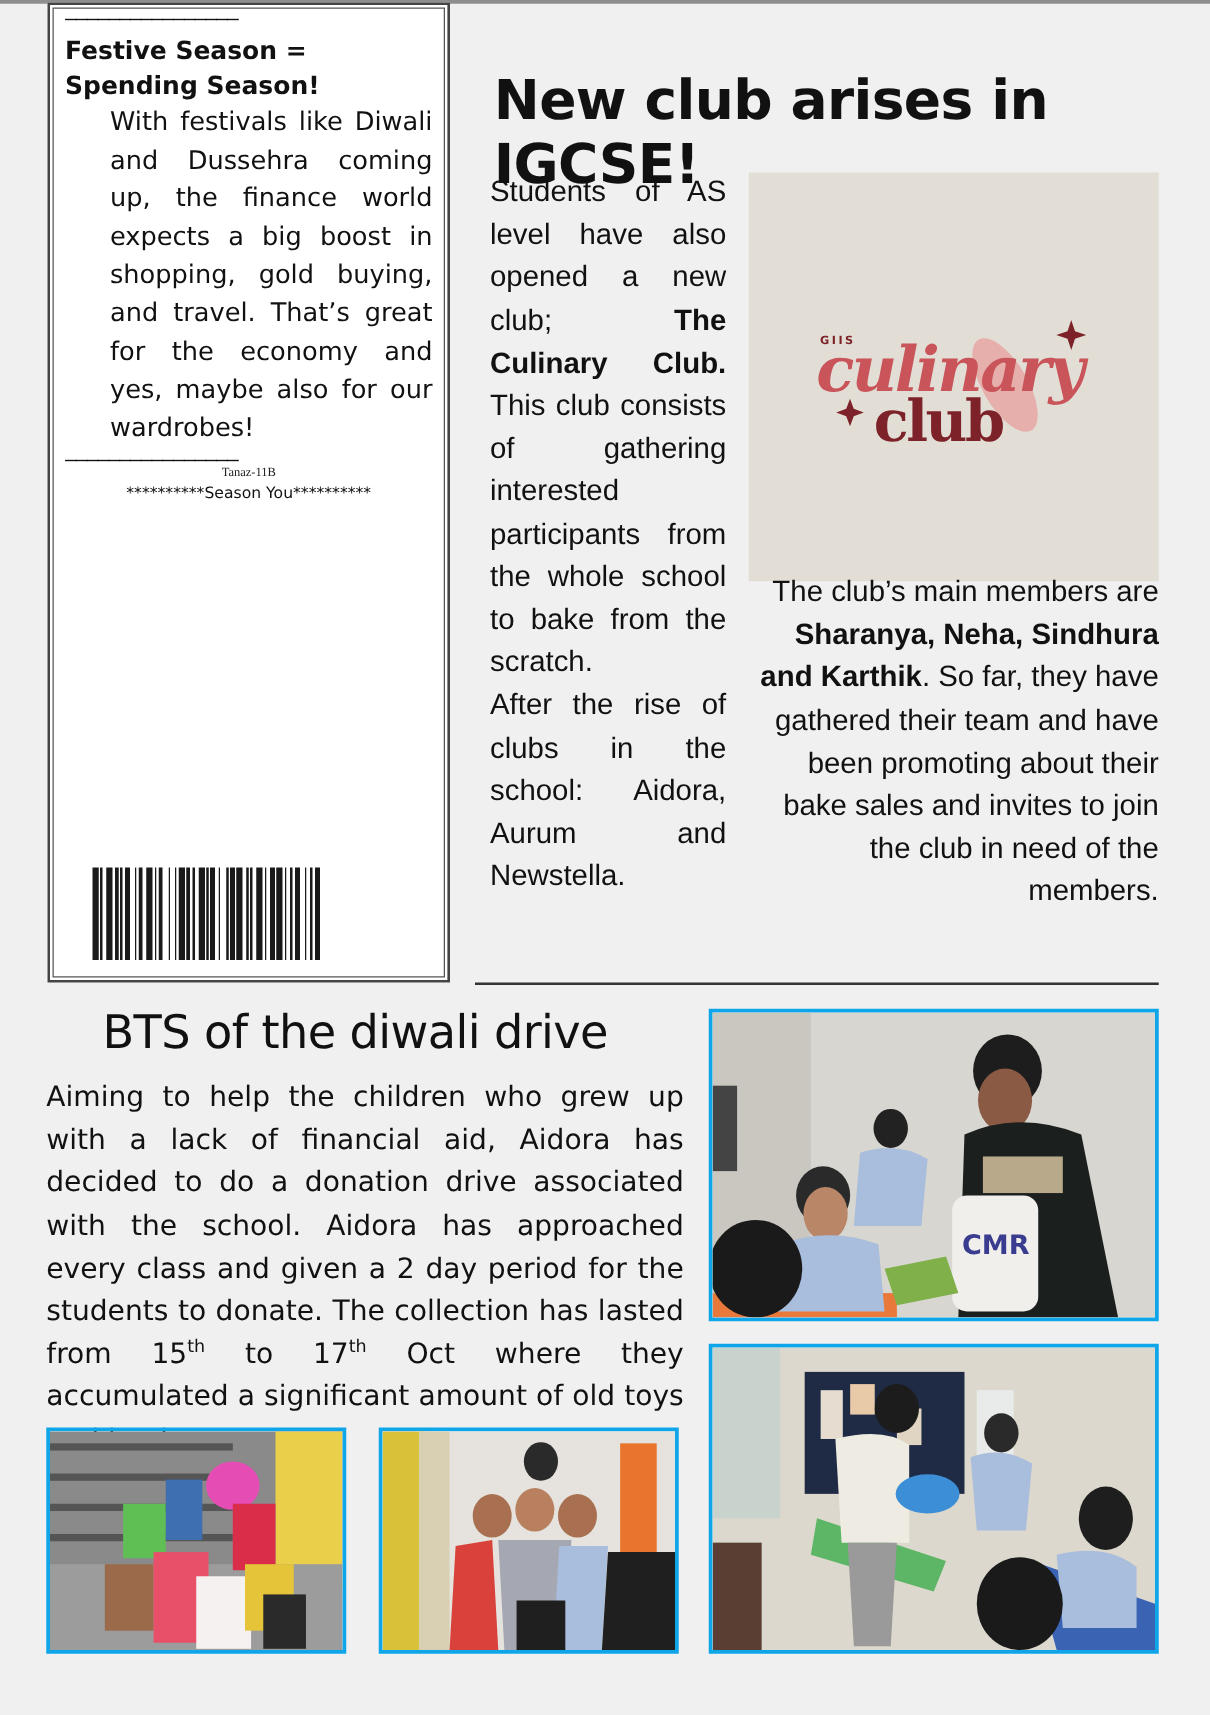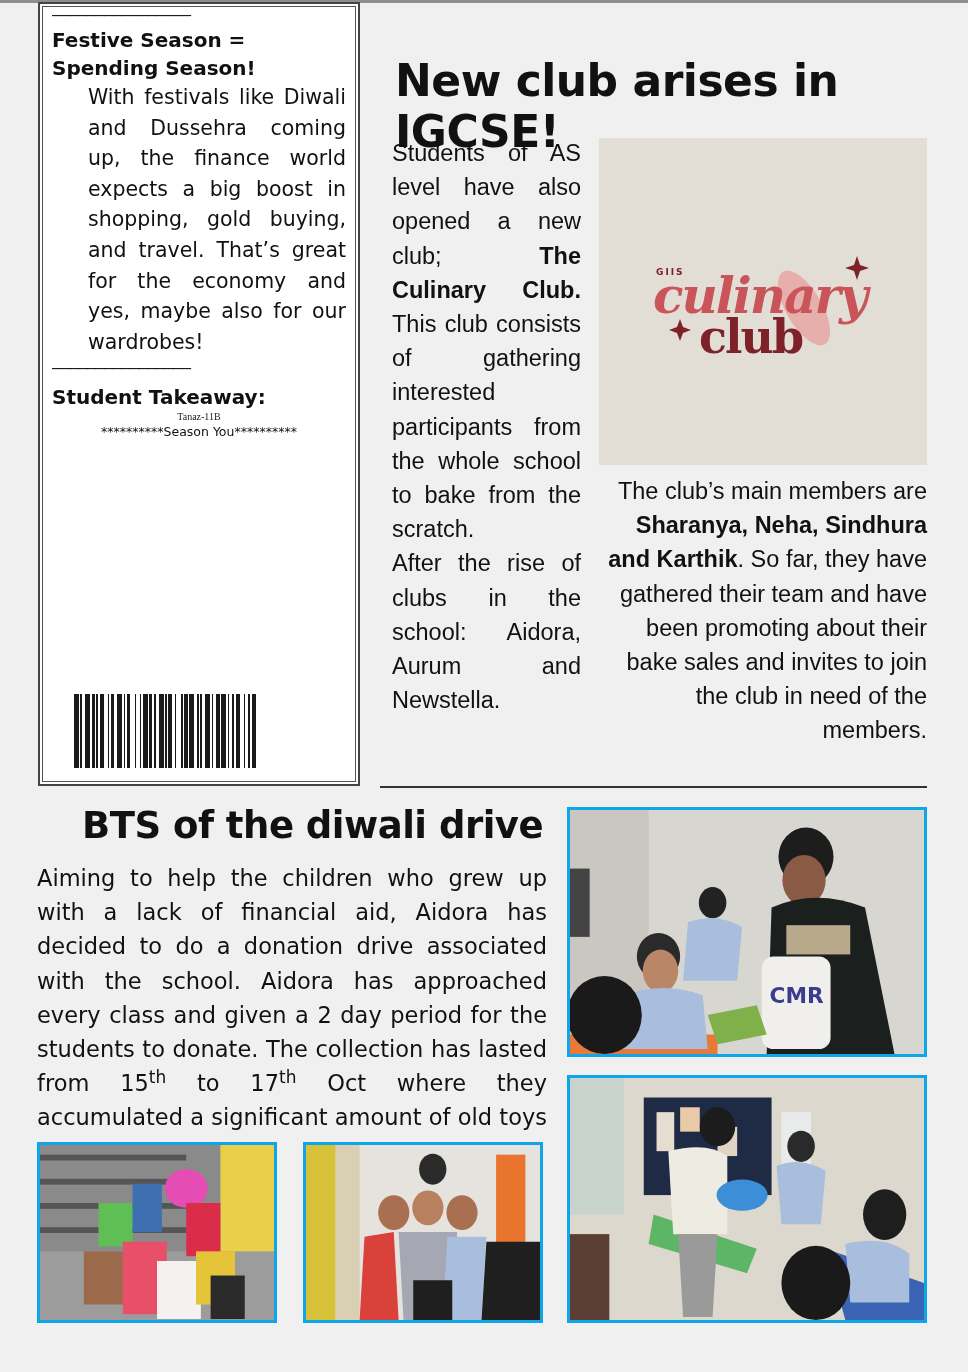--- a/index.html
+++ b/index.html
@@ -22,43 +22,42 @@
   .rc-sign { text-align: center; font-family: Liberation Serif, serif; font-size: 10px; color: #222; }
   .rc-thanks { text-align: center; font-size: 12.5px; margin-top: 2px; color: #111; }
   .barcode { position: absolute; left: 34px; top: 690px; width: 262px; height: 74px; }
   .barcode span { position: absolute; top: 0; bottom: 0; background: #1a1a1a; }
 
   
   .club-title { position: absolute; left: 395px; top: 55px; font-size: 44px; font-weight: bold; letter-spacing: -0.5px; }
   .club-col { position: absolute; left: 392px; top: 136px; width: 189px; font-family: "Liberation Sans", sans-serif; font-size: 23.5px; line-height: 34.2px; text-align: justify; text-align-last: justify; }
   .club-col .last { text-align-last: left; }
   .club-logo { position: absolute; left: 599px; top: 138px; width: 328px; height: 327px; background: #e2ded6; }
-  .club-right { position: absolute; left: 598px; top: 474px; width: 329px; font-family: "Liberation Sans", sans-serif; font-size: 23.5px; line-height: 34.2px; text-align: right; }
+  .club-right { position: absolute; left: 598px; top: 456px; width: 329px; font-family: "Liberation Sans", sans-serif; font-size: 23.5px; line-height: 34.2px; text-align: right; }
   .divider { position: absolute; left: 380px; top: 786px; width: 547px; height: 2px; background: #333; }
 
   
-  .bts-title { position: absolute; left: 82px; top: 804px; font-size: 37px; font-weight: bold; letter-spacing: -0.5px; }
+  .bts-title { position: absolute; left: 82px; top: 804px; font-size: 37px; font-weight: normal; letter-spacing: -0.5px; }
   .bts-body { position: absolute; left: 37px; top: 861px; width: 510px; font-size: 22.5px; line-height: 34.2px; text-align: justify; }
-  sup { font-size: 17px; line-height: 0; }
+  sup { font-size: 14px; line-height: 0; }
 
   .photo { position: absolute; border: 3px solid #0ea5e9; box-sizing: border-box; overflow: hidden; }
   .photo svg { display: block; width: 100%; height: 100%; }
 </style>
 </head>
 <body>
 
 <div class="topbar"></div>
 
 <div class="receipt">
   <div class="receipt-inner">
     <div class="dash-line">————————————————</div>
     <div class="rc-head">Festive Season = Spending Season!</div>
     <div class="rc-body">With festivals like Diwali and Dussehra coming up, the finance world expects a big boost in shopping, gold buying, and travel. That’s great for the economy and yes, maybe also for our wardrobes!</div>
     <div class="dash-line" style="margin-top:6px">————————————————</div>
-    <div class="rc-head" style="margin-top:10px">Student Takeaway:</div>
     <div class="rc-sign">Tanaz-11B</div>
     <div class="rc-thanks">**********Season You**********</div>
   </div>
   <div class="barcode" id="barcode">
       <span style="left: 0px; width: 4.8px;"></span>
       <span style="left: 6.4px; width: 1.6px;"></span>
       <span style="left: 11.2px; width: 4.8px;"></span>
       <span style="left: 17.6px; width: 3.2px;"></span>
       <span style="left: 22.4px; width: 1.6px;"></span>
       <span style="left: 25.6px; width: 4.8px;"></span>

